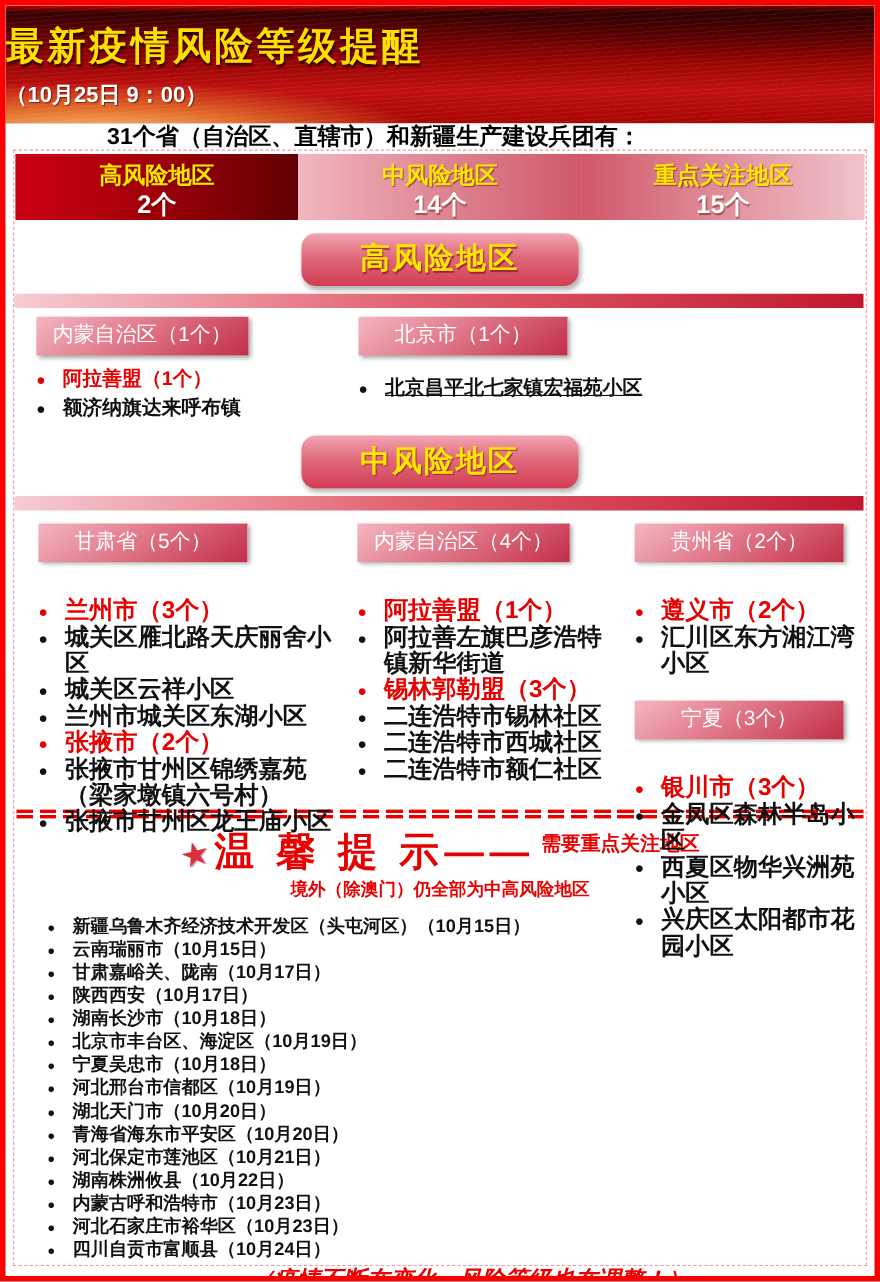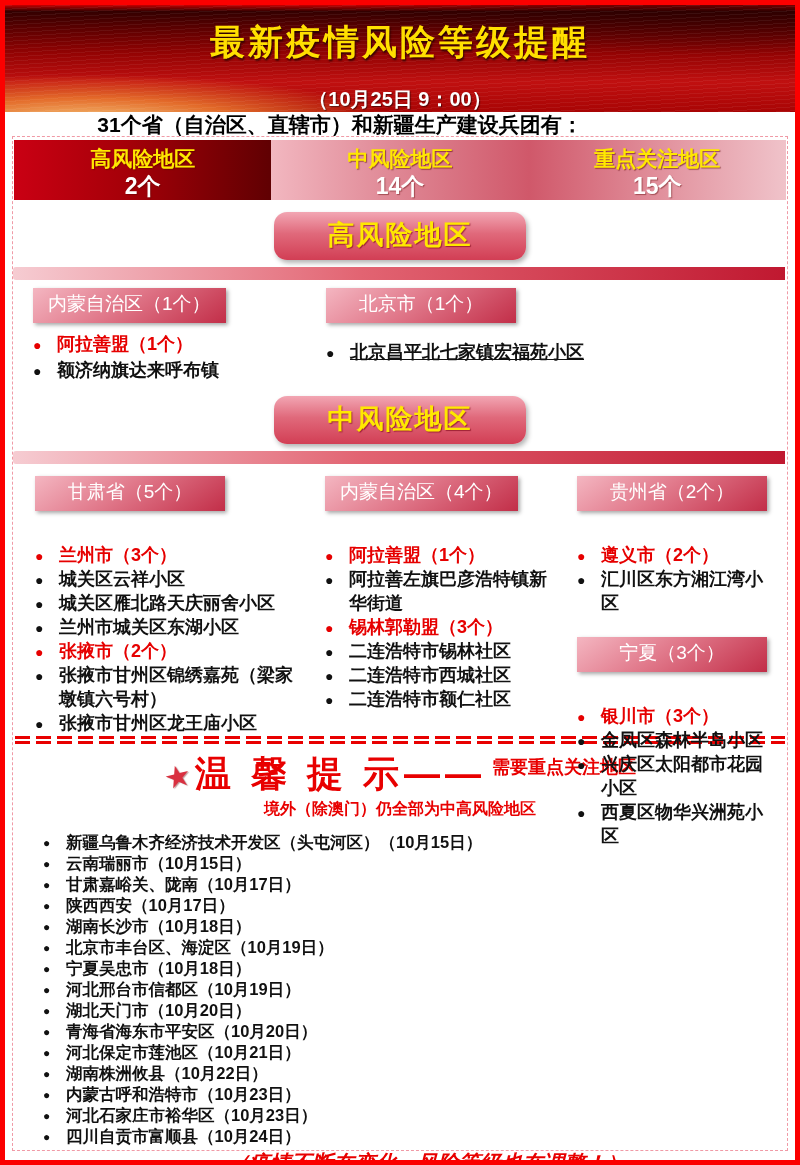--- a/index.html
+++ b/index.html
@@ -1,29 +1,29 @@
 <!DOCTYPE html>
 <html><head>
 <meta charset="utf-8">
 <style>
   html,body{margin:0;padding:0;}
   body{width:800px;height:1165px;font-family:"Liberation Sans","DejaVu Sans",sans-serif;background:#fff;}
   .page{position:relative;width:800px;height:1165px;box-sizing:border-box;border:5px solid #fb0000;background:#fff;overflow:hidden;}
 
   
-  .banner{position:relative;height:107px;text-align:center;overflow:hidden;
+  .banner{position:relative;height:107px;overflow:hidden;
     background:
       radial-gradient(ellipse 55% 65% at 10% 112%, rgba(255,222,140,.95) 0%, rgba(255,160,60,.65) 38%, rgba(255,90,30,0) 72%),
       radial-gradient(ellipse 80% 120% at 90% -30%, rgba(40,0,0,.9), rgba(40,0,0,0) 65%),
       linear-gradient(180deg,#c40000 0%,#330000 6%,#5c0000 22%,#930303 45%,#c01010 72%,#a80404 100%);}
   .banner::after{content:"";position:absolute;inset:0;
     background:repeating-linear-gradient(176deg, rgba(255,255,255,.06) 0 1px, rgba(0,0,0,0) 1px 4px);}
   .banner-title{position:relative;z-index:2;padding-top:14px;font-size:35px;font-weight:bold;letter-spacing:3px;
     color:#ffdf00;text-shadow:1px 2px 2px rgba(0,0,0,.65);}
-  .banner-date{position:relative;z-index:2;margin-top:20px;font-size:20px;font-weight:bold;color:#fff;
+  .banner-date{position:relative;z-index:2;margin-top:7px;font-size:20px;font-weight:bold;color:#fff;
     text-shadow:1px 1px 1px rgba(0,0,0,.5);}
 
   
   .subtitle-row{height:17px;line-height:26px;text-align:center;font-size:21px;font-weight:bold;color:#000;padding-right:120px;}
 
   
   .content{position:absolute;left:7px;right:7px;top:131px;bottom:9px;border:1px dashed #f09aa6;box-sizing:border-box;}
 
   
   .band{display:flex;height:60px;margin:3px 1px 0;}
@@ -53,21 +53,21 @@
   .hr-row{display:flex;padding:8px 0 0 20px;height:96px;}
   .hr-col1{width:265px;}
   .hr-col2{width:430px;margin-left:28px;}
   .hr-row ul.items{font-size:18px;line-height:26px;}
   .hr-col2 ul.items{margin-top:16px;text-decoration:underline;}
 
   .mid-row{display:flex;padding:12px 10px 0 22px;height:268px;box-sizing:border-box;}
   .mid-col1{width:272px;}
   .mid-col2{width:236px;margin-left:18px;}
   .mid-col3{flex:1;margin-left:16px;}
-  .mid-row ul.items{font-size:18px;line-height:24px;margin-top:32px;}
+  .mid-row ul.items{font-size:22px;line-height:24px;margin-top:32px;}
   .mid-col3 .region-box.second{margin-top:10px;}
   .mid-col3 ul.items{margin-bottom:12px;}
 
   
   .notice-sep{height:8px;margin:4px 2px 0;
     background:
       linear-gradient(to bottom, rgba(0,0,0,0) 3px, #fff 3px, #fff 5px, rgba(0,0,0,0) 5px),
       repeating-linear-gradient(90deg,#e80000 0 15px, rgba(0,0,0,0) 15px 21px);}
   .notice-title-row{text-align:center;margin-top:6px;color:#e80000;white-space:nowrap;}
   .star-icon{display:inline-block;transform:rotate(-14deg);font-size:30px;color:#d93040;vertical-align:-8px;margin-right:4px;
@@ -130,22 +130,22 @@
     </div>
 
     <div class="pill">中风险地区</div>
     <div class="hbar"></div>
 
     <div class="mid-row">
       <div class="mid-col1">
         <span class="region-box">甘肃省（5个）</span>
         <ul class="items">
           <li class="red">兰州市（3个）</li>
+          <li>城关区雁北路天庆丽舍小区</li>
           <li>城关区云祥小区</li>
-          <li>城关区雁北路天庆丽舍小区</li>
           <li>兰州市城关区东湖小区</li>
           <li class="red">张掖市（2个）</li>
           <li>张掖市甘州区锦绣嘉苑（梁家墩镇六号村）</li>
           <li>张掖市甘州区龙王庙小区</li>
         </ul>
       </div>
       <div class="mid-col2">
         <span class="region-box">内蒙自治区（4个）</span>
         <ul class="items">
           <li class="red">阿拉善盟（1个）</li>
@@ -159,22 +159,22 @@
       <div class="mid-col3">
         <span class="region-box">贵州省（2个）</span>
         <ul class="items">
           <li class="red">遵义市（2个）</li>
           <li>汇川区东方湘江湾小区</li>
         </ul>
         <span class="region-box second">宁夏（3个）</span>
         <ul class="items">
           <li class="red">银川市（3个）</li>
           <li>金凤区森林半岛小区</li>
+          <li>西夏区物华兴洲苑小区</li>
           <li>兴庆区太阳都市花园小区</li>
-          <li>西夏区物华兴洲苑小区</li>
         </ul>
       </div>
     </div>
 
     <div class="notice-sep"></div>
 
     <div class="notice-title-row">
       <span class="star-icon">★</span><span class="nt-main">温 馨 提 示——</span><span class="nt-suffix">需要重点关注地区</span>
     </div>
     <div class="notice-sub">境外（除澳门）仍全部为中高风险地区</div>

